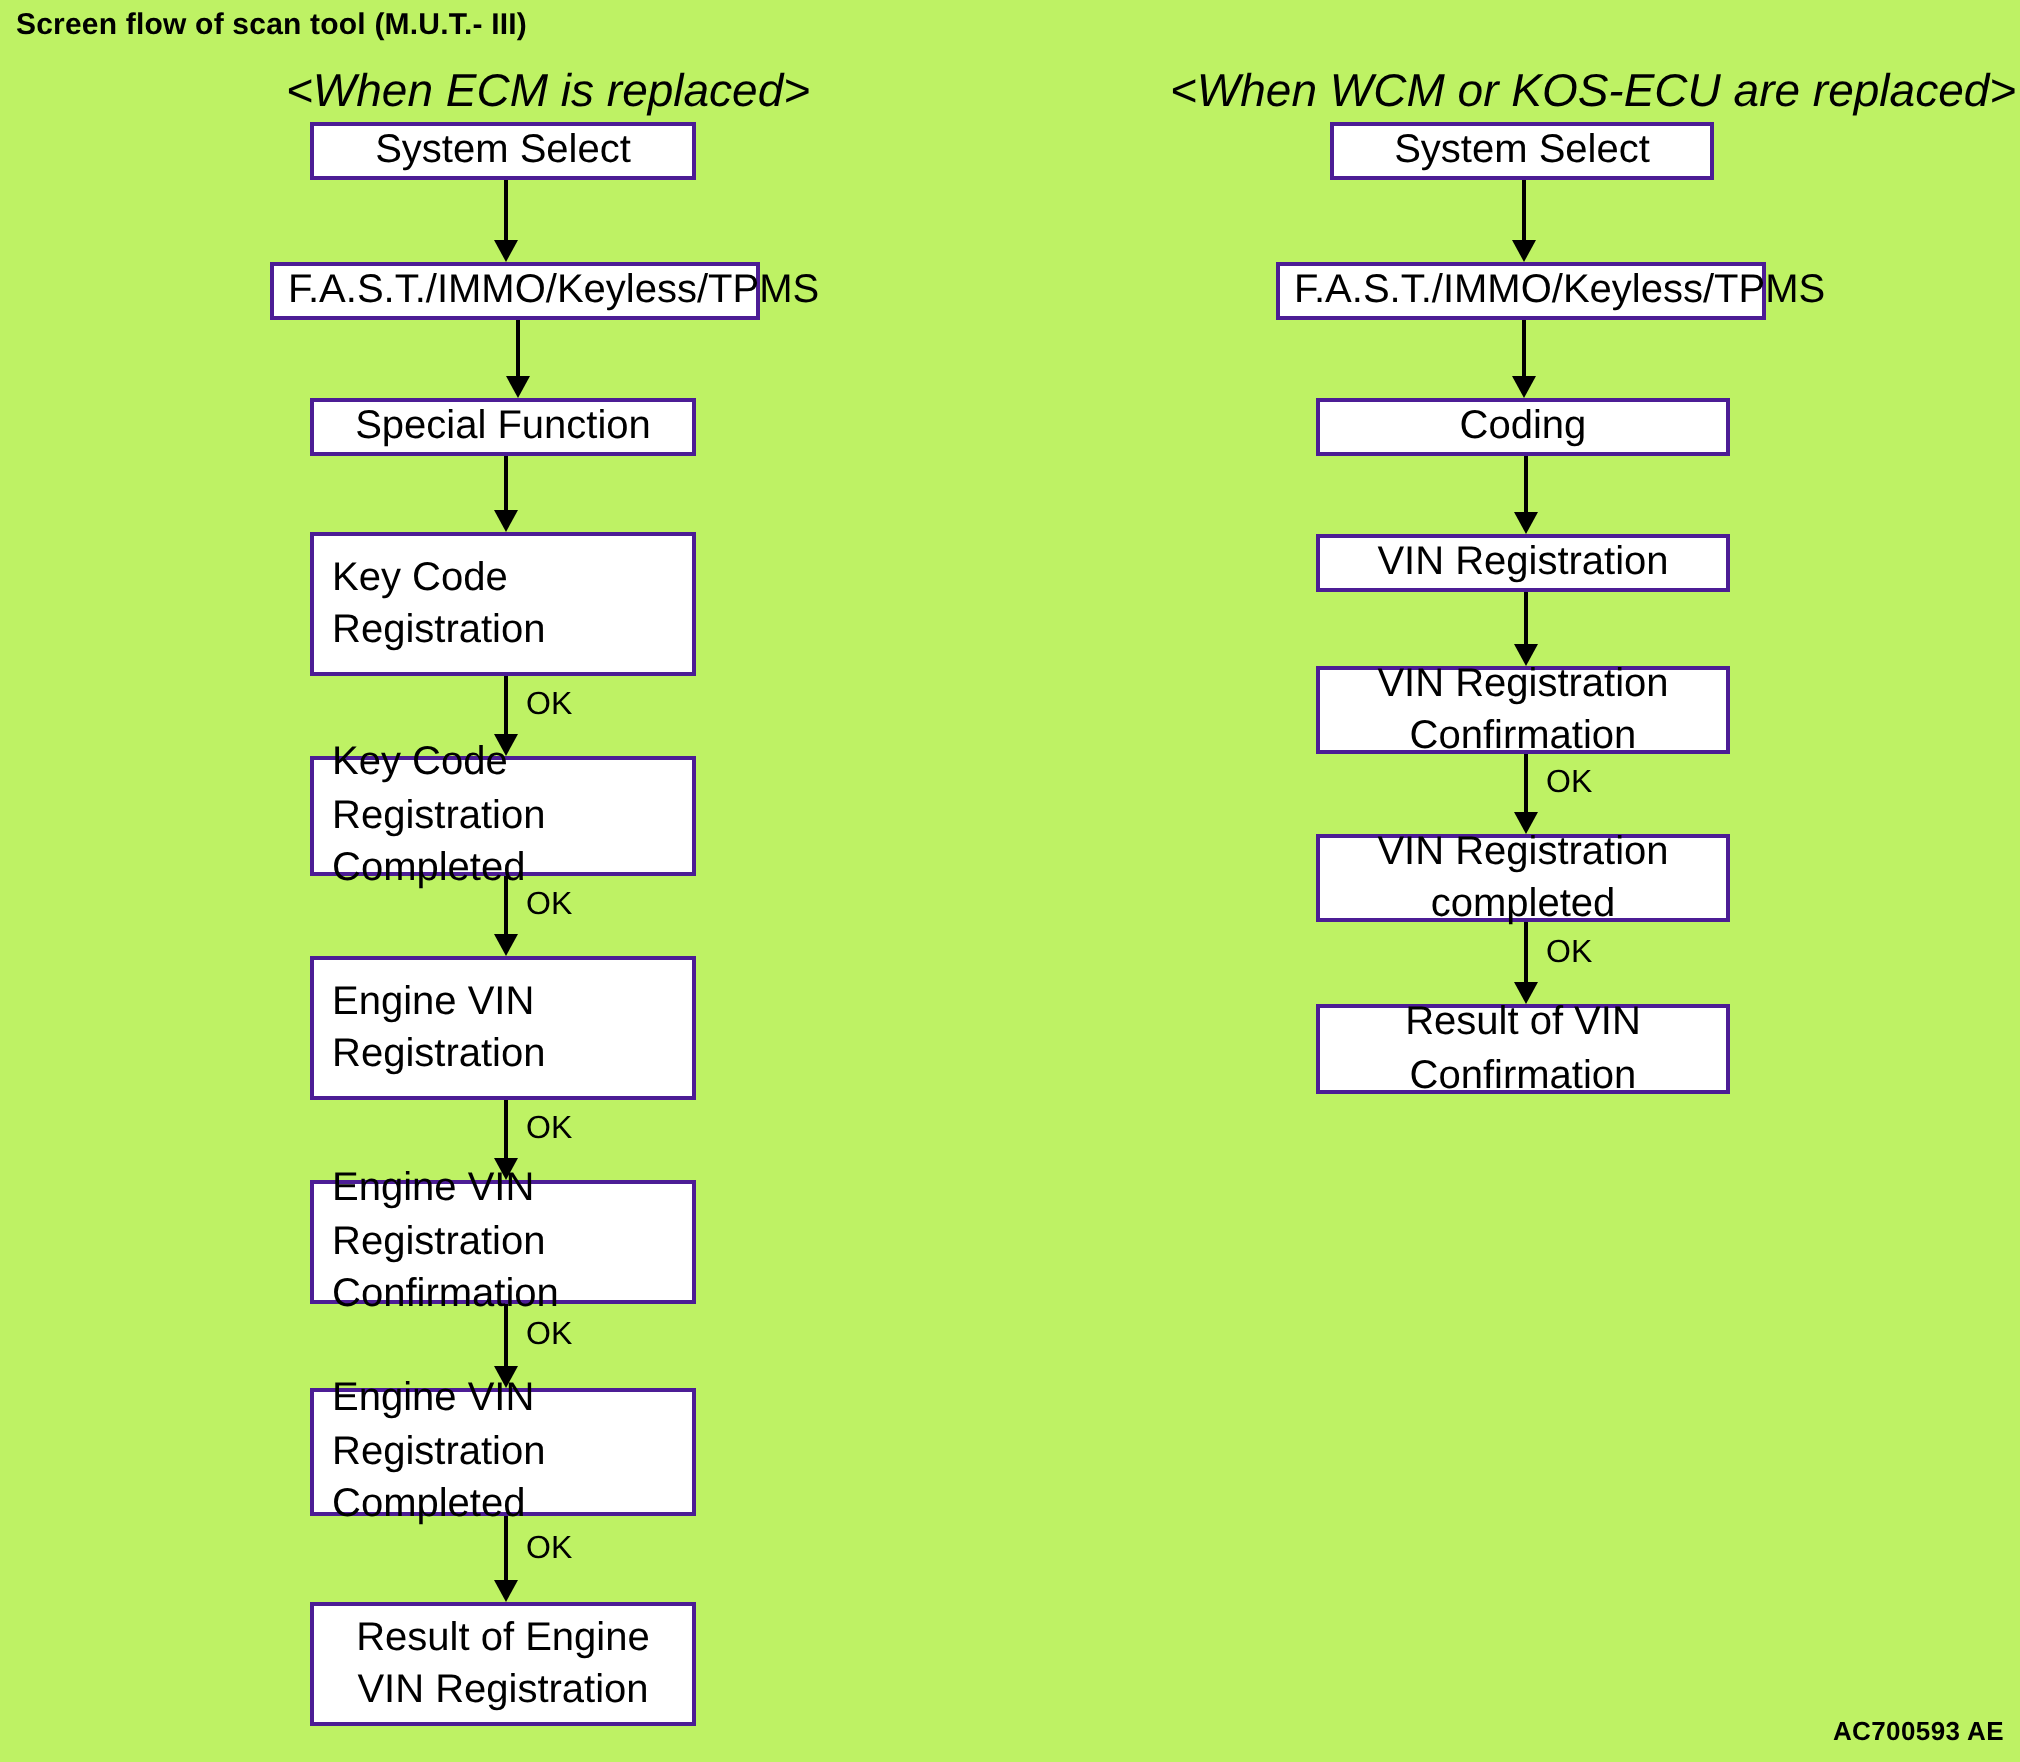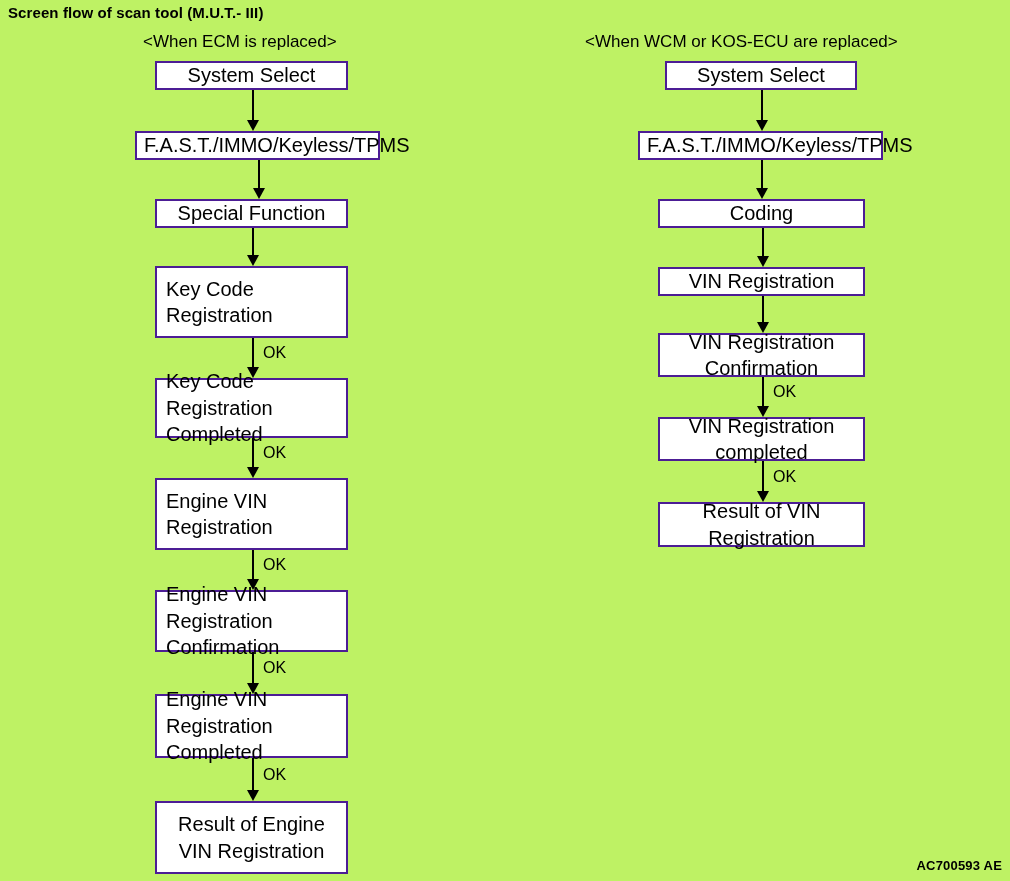--- a/index.html
+++ b/index.html
@@ -22,22 +22,23 @@
     position: absolute;
     left: 8px;
     top: 4px;
     font-size: 15px;
     font-weight: bold;
     letter-spacing: 0.1px;
     white-space: nowrap;
   }
   .col-heading {
     position: absolute;
-    font-size: 17px;
+    font-size: 23px;
     white-space: nowrap;
+    font-style: italic;
   }
   .node {
     position: absolute;
     box-sizing: border-box;
     border: 2px solid #4c1d95;
     background: #ffffff;
     display: flex;
     flex-direction: column;
     justify-content: center;
     font-size: 20px;
@@ -116,21 +117,21 @@
         <span class="txt">Engine VIN Registration</span>
       </div>
       <div class="node left" style="left: 155px; top: 590px; width: 193px; height: 62px;">
         <span class="txt">Engine VIN Registration
 Confirmation</span>
       </div>
       <div class="node left" style="left: 155px; top: 694px; width: 193px; height: 64px;">
         <span class="txt">Engine VIN Registration
 Completed</span>
       </div>
-      <div class="node center" style="left: 155px; top: 801px; width: 193px; height: 73px;">
+      <div class="node center" style="left: 155px; top: 801px; width: 193px; height: 62px;">
         <span class="txt">Result of Engine
 VIN Registration</span>
       </div>
       <div class="connector" style="left: 252px; top: 90px; height: 41px;">
         <div class="stem" style="height: 32px;"></div>
         <div class="head" style="top: 30px;"></div>
       </div>
       <div class="connector" style="left: 258px; top: 160px; height: 39px;">
         <div class="stem" style="height: 30px;"></div>
         <div class="head" style="top: 28px;"></div>
@@ -179,21 +180,21 @@
       <div class="node center" style="left: 658px; top: 333px; width: 207px; height: 44px;">
         <span class="txt">VIN Registration
 Confirmation</span>
       </div>
       <div class="node center" style="left: 658px; top: 417px; width: 207px; height: 44px;">
         <span class="txt">VIN Registration
 completed</span>
       </div>
       <div class="node center" style="left: 658px; top: 502px; width: 207px; height: 45px;">
         <span class="txt">Result of VIN
-Registration</span>
+Confirmation</span>
       </div>
       <div class="connector" style="left: 761px; top: 90px; height: 41px;">
         <div class="stem" style="height: 32px;"></div>
         <div class="head" style="top: 30px;"></div>
       </div>
       <div class="connector" style="left: 761px; top: 160px; height: 39px;">
         <div class="stem" style="height: 30px;"></div>
         <div class="head" style="top: 28px;"></div>
       </div>
       <div class="connector" style="left: 762px; top: 228px; height: 39px;">

